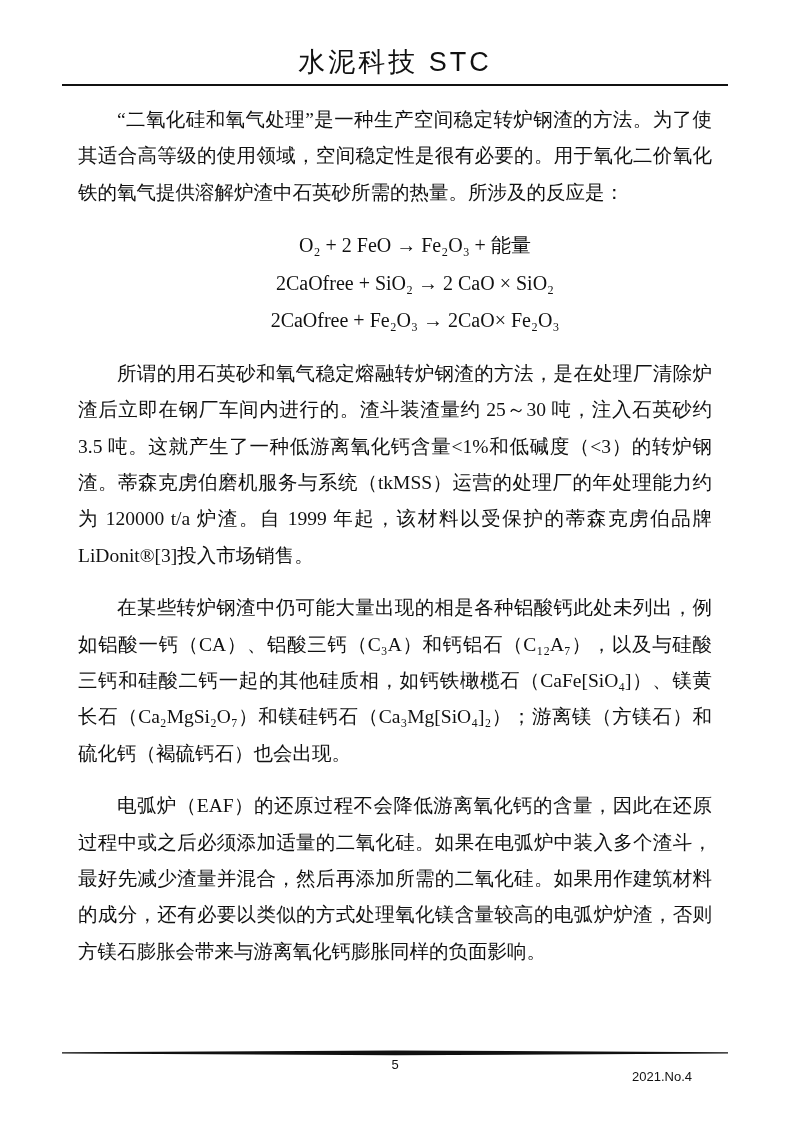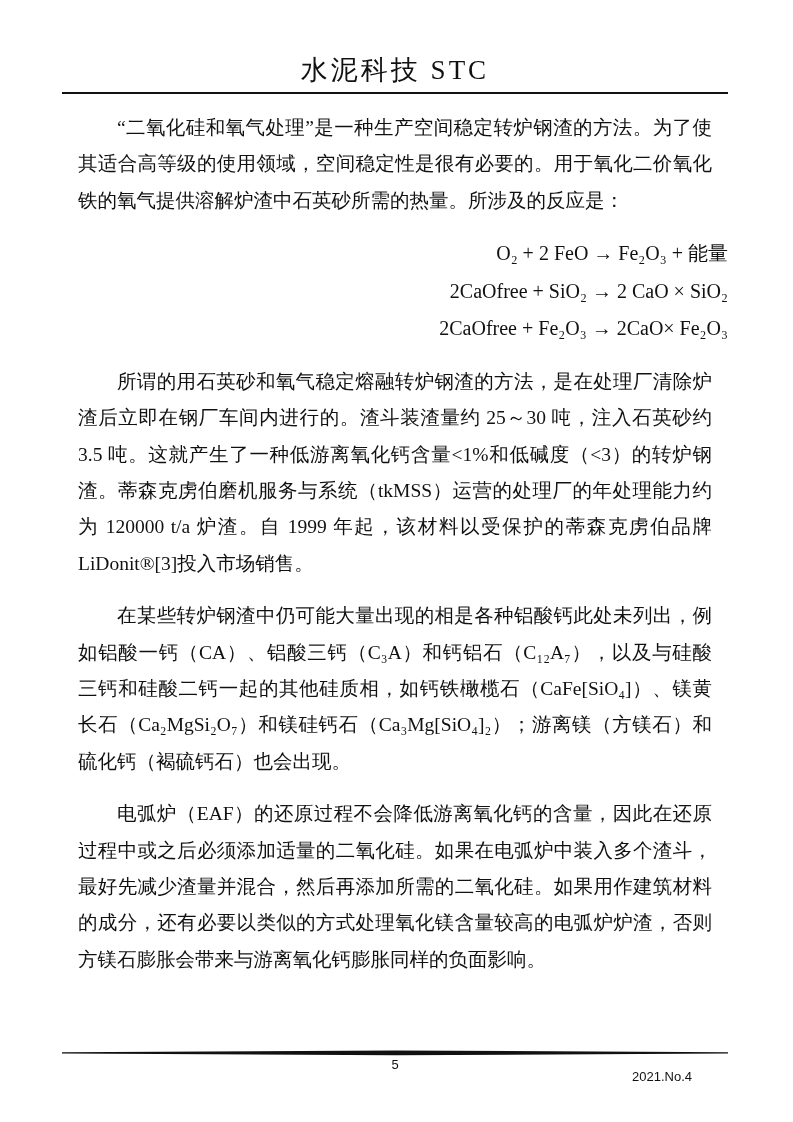--- a/index.html
+++ b/index.html
@@ -21,40 +21,39 @@
     left: 62px;
     width: 666px;
     top: 42px;
   }
   .journal-title {
     text-align: center;
     font-size: 27px;
     letter-spacing: 3px;
     height: 40px;
     line-height: 40px;
-    font-family: Liberation Serif, serif;
-    margin-top: 8px;
+    font-family: Liberation Sans, sans-serif;
   }
   .header-rule {
     height: 0;
     border-top: 2.5px solid #111111;
     margin-top: 2px;
   }
   .body-text {
     margin-top: 6px;
     font-size: 19.5px;
     line-height: 36.4px;
     text-align: justify;
   }
   .body-text p {
     margin: 16px;
     text-indent: 2em;
   }
   .equations {
-    text-align: right;
+    text-align: center;
     padding-left: 40px;
   }
   .eq-line {
     font-size: 20px;
     line-height: 37.5px;
     white-space: nowrap;
   }
   .page-footer {
     position: absolute;
     left: 62px;

